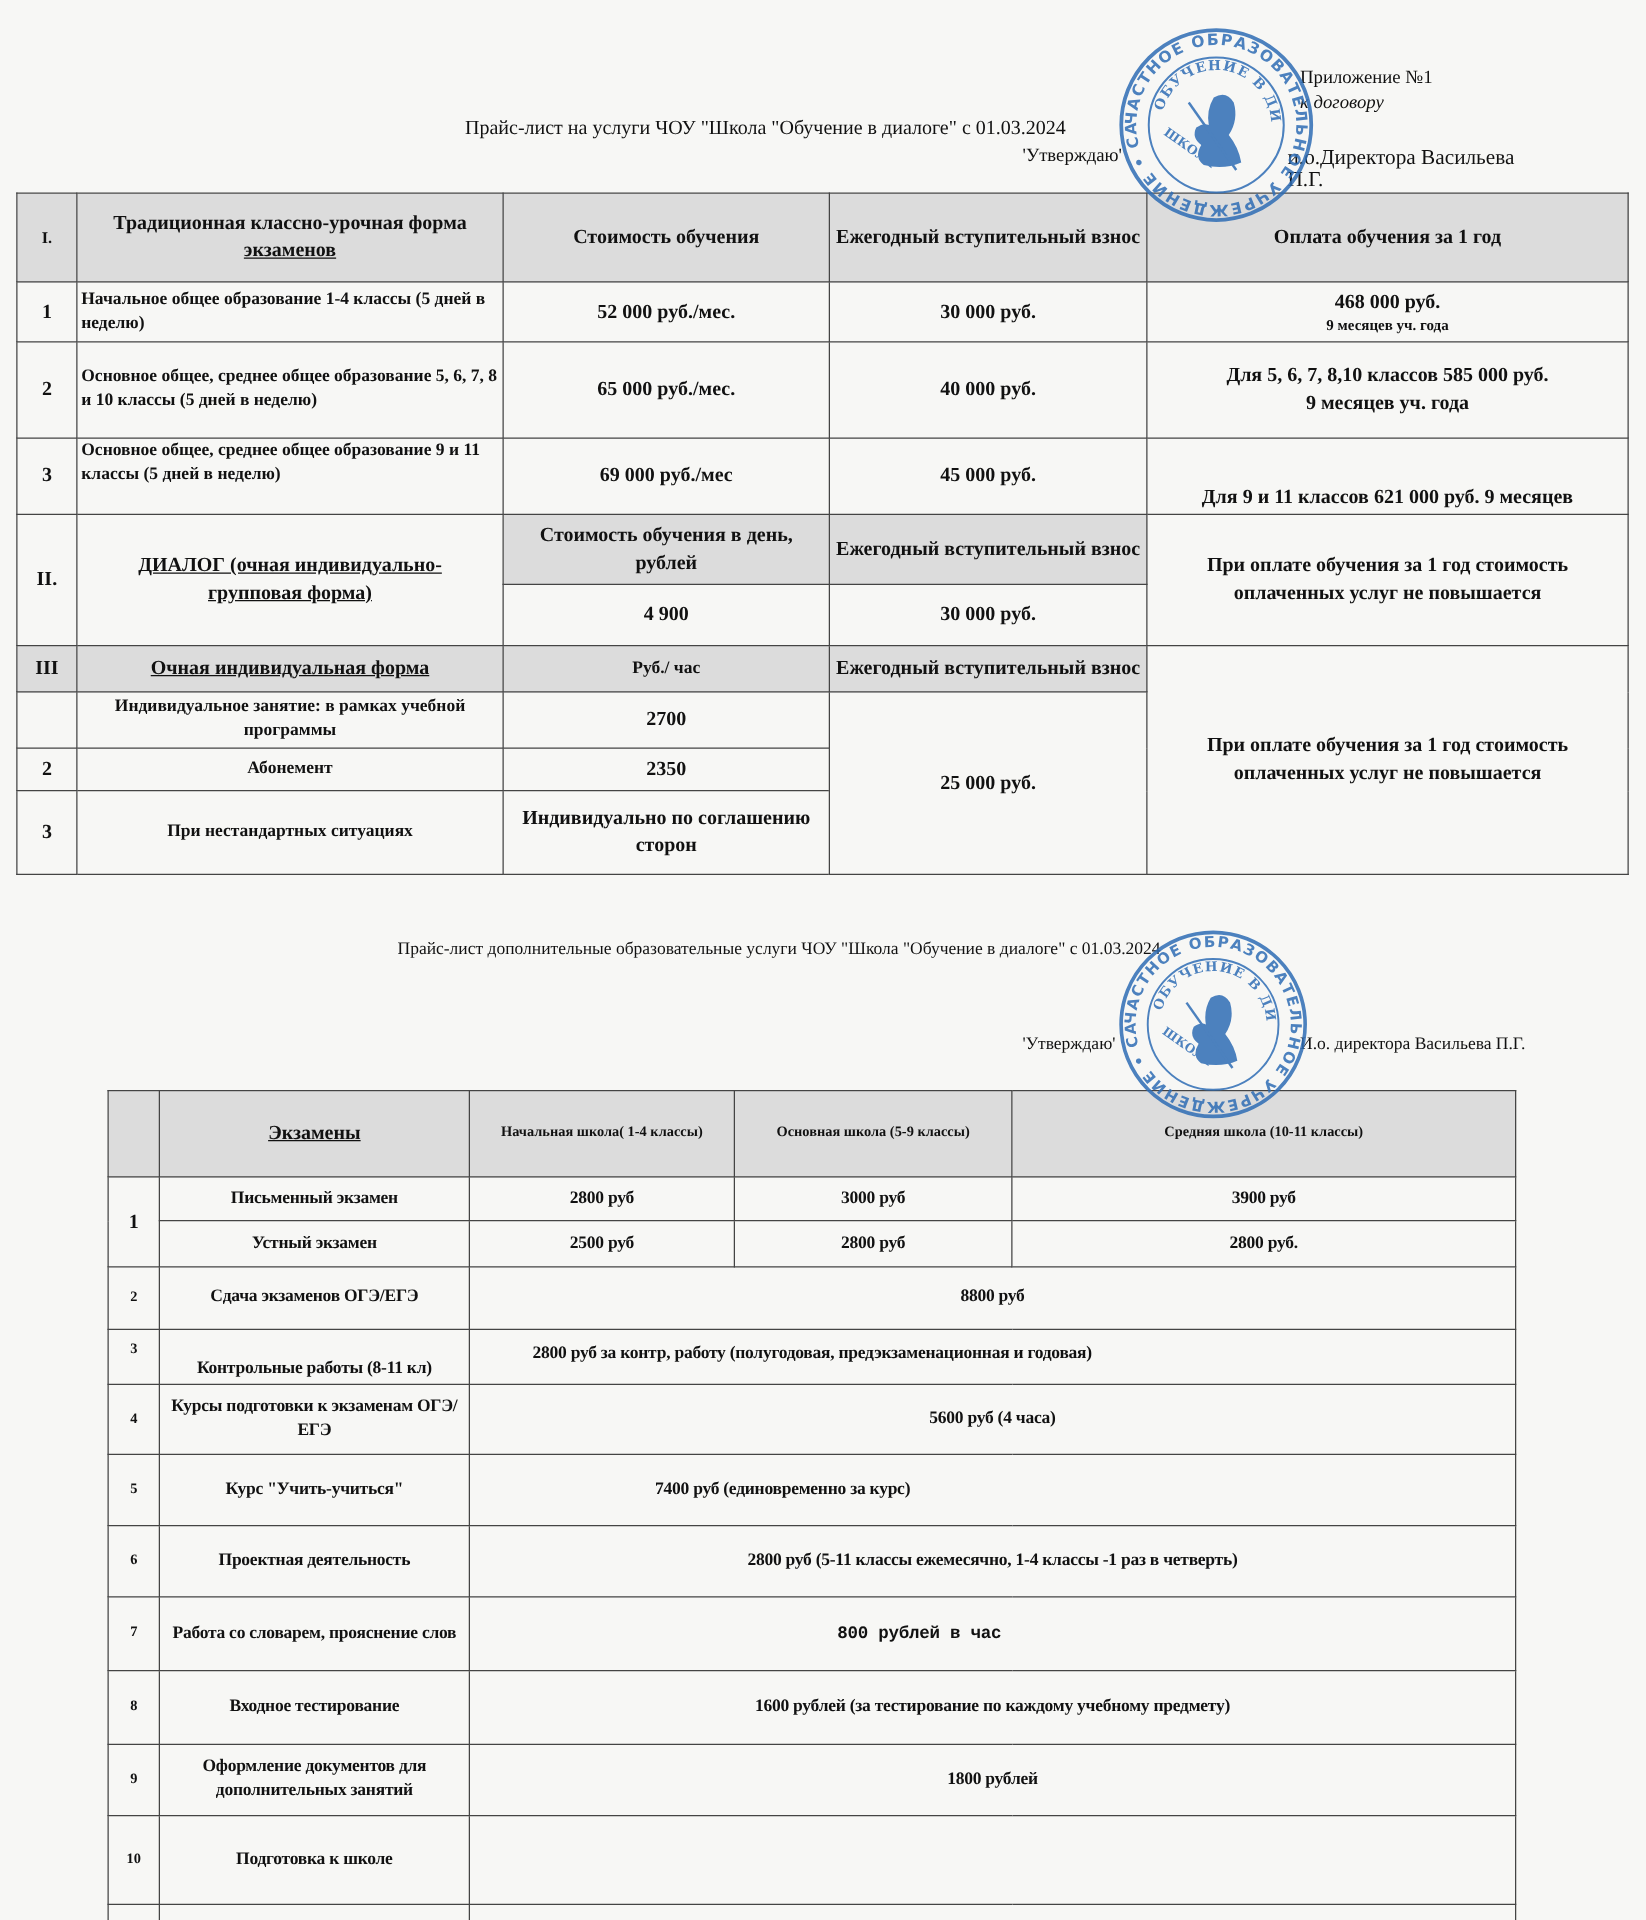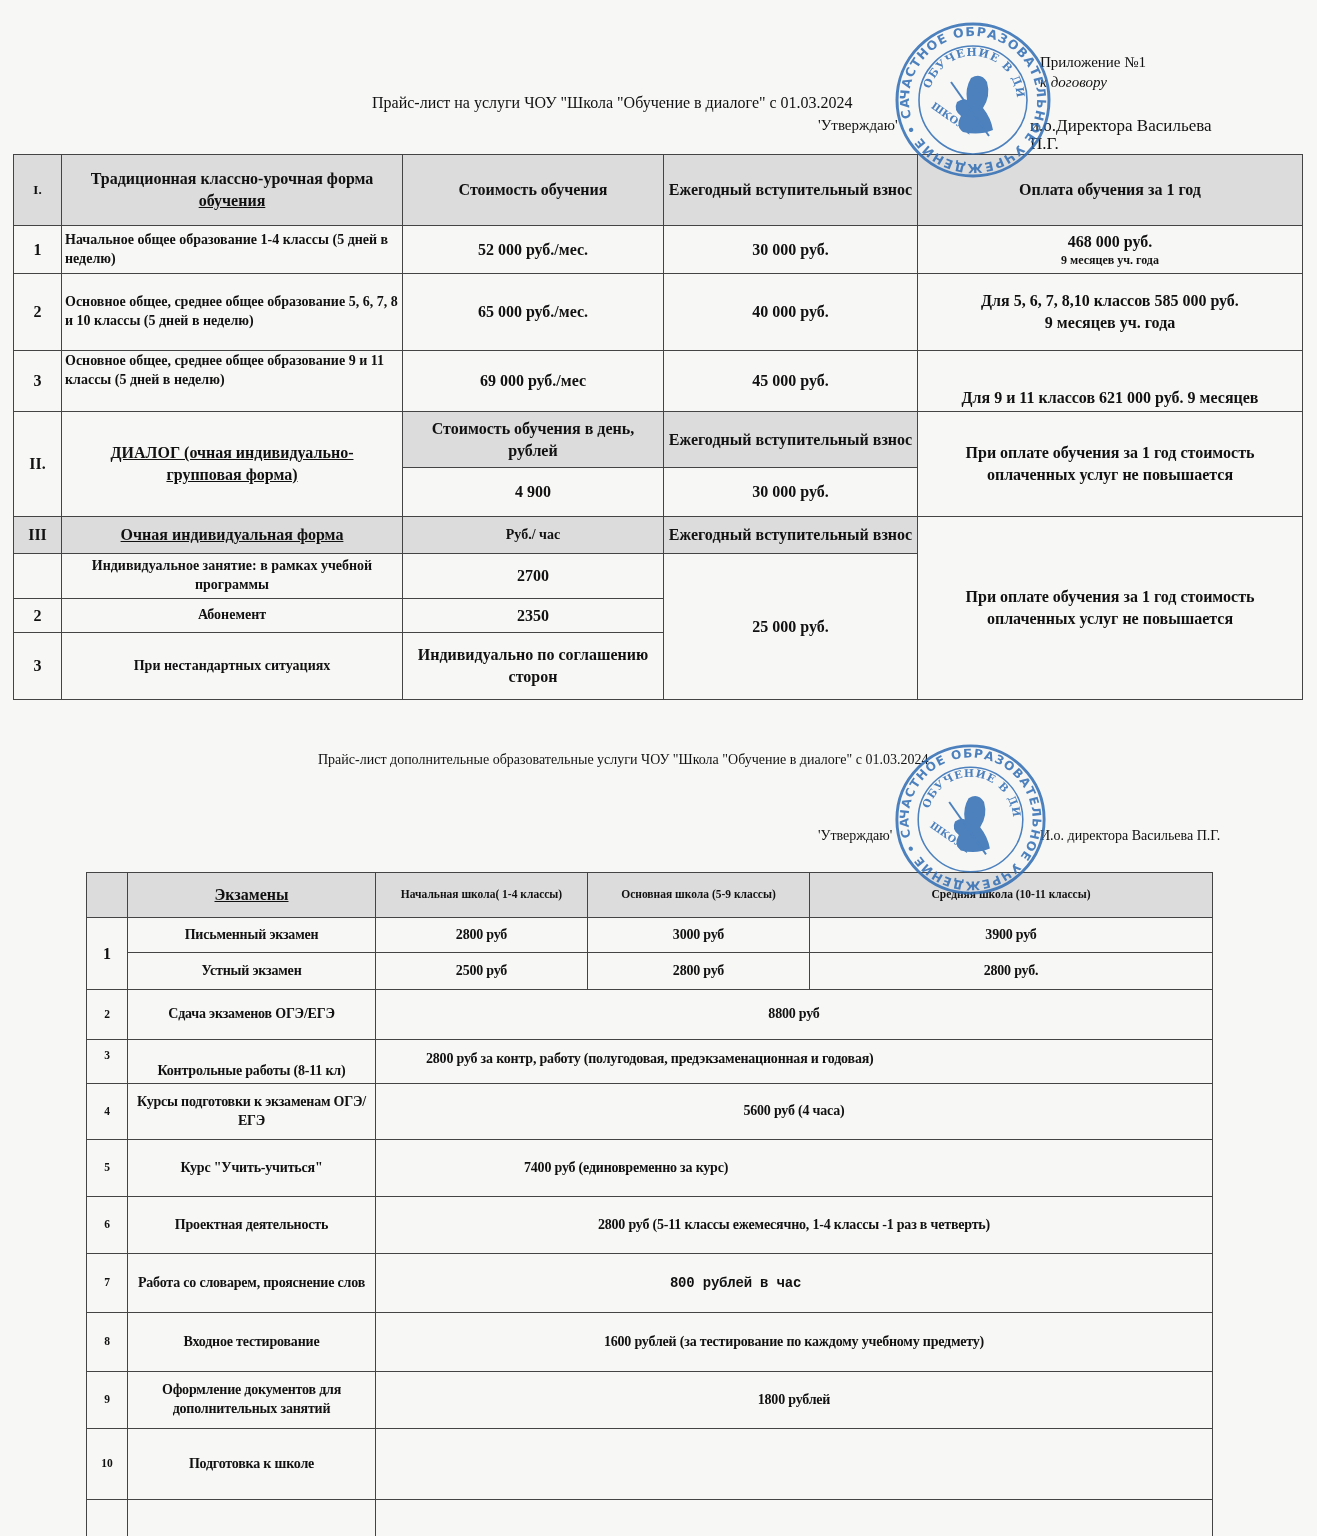--- a/index.html
+++ b/index.html
@@ -57,21 +57,21 @@
       <col style="width:261px">
       <col style="width:254px">
       <col style="width:385px">
   </colgroup>
 
   <tbody>
       <tr style="height:71px" class="hdr">
     <td class="f13">I.</td>
     <td class="f16">
       <span>Традиционная классно-урочная форма</span><br>
-      <span class="u">обучения</span>
+      <span class="u">экзаменов</span>
     </td>
     <td class="f12">Стоимость обучения</td>
     <td class="f12">Ежегодный вступительный взнос</td>
     <td class="f12">Оплата обучения за 1 год</td>
   </tr>
   <tr style="height:48px">
     <td class="f12">1</td>
     <td class="f14 left">Начальное общее образование 1-4 классы (5 дней в неделю)</td>
     <td class="f16">52 000 руб./мес.</td>
     <td class="f16">30 000 руб.</td>
@@ -142,21 +142,21 @@
 
 <table class="pt t2" style="left:86px;top:872px;width:1126px;">
   <colgroup>
     <col style="width:41px">
       <col style="width:248px">
       <col style="width:212px">
       <col style="width:222px">
       <col style="width:403px">
   </colgroup>
   <tbody>
-      <tr style="height:45px" class="hdr">
+      <tr style="height:69px" class="hdr">
     <td></td>
     <td class="f16 u">Экзамены</td>
     <td class="f11">Начальная школа( 1-4 классы)</td>
     <td class="f11">Основная школа (5-9 классы)</td>
     <td class="f11">Средняя школа (10-11 классы)</td>
   </tr>
   <tr style="height:35px">
     <td class="f12" rowspan="2">1</td>
     <td class="narrow">Письменный экзамен</td>
     <td class="narrow">2800 руб</td>

